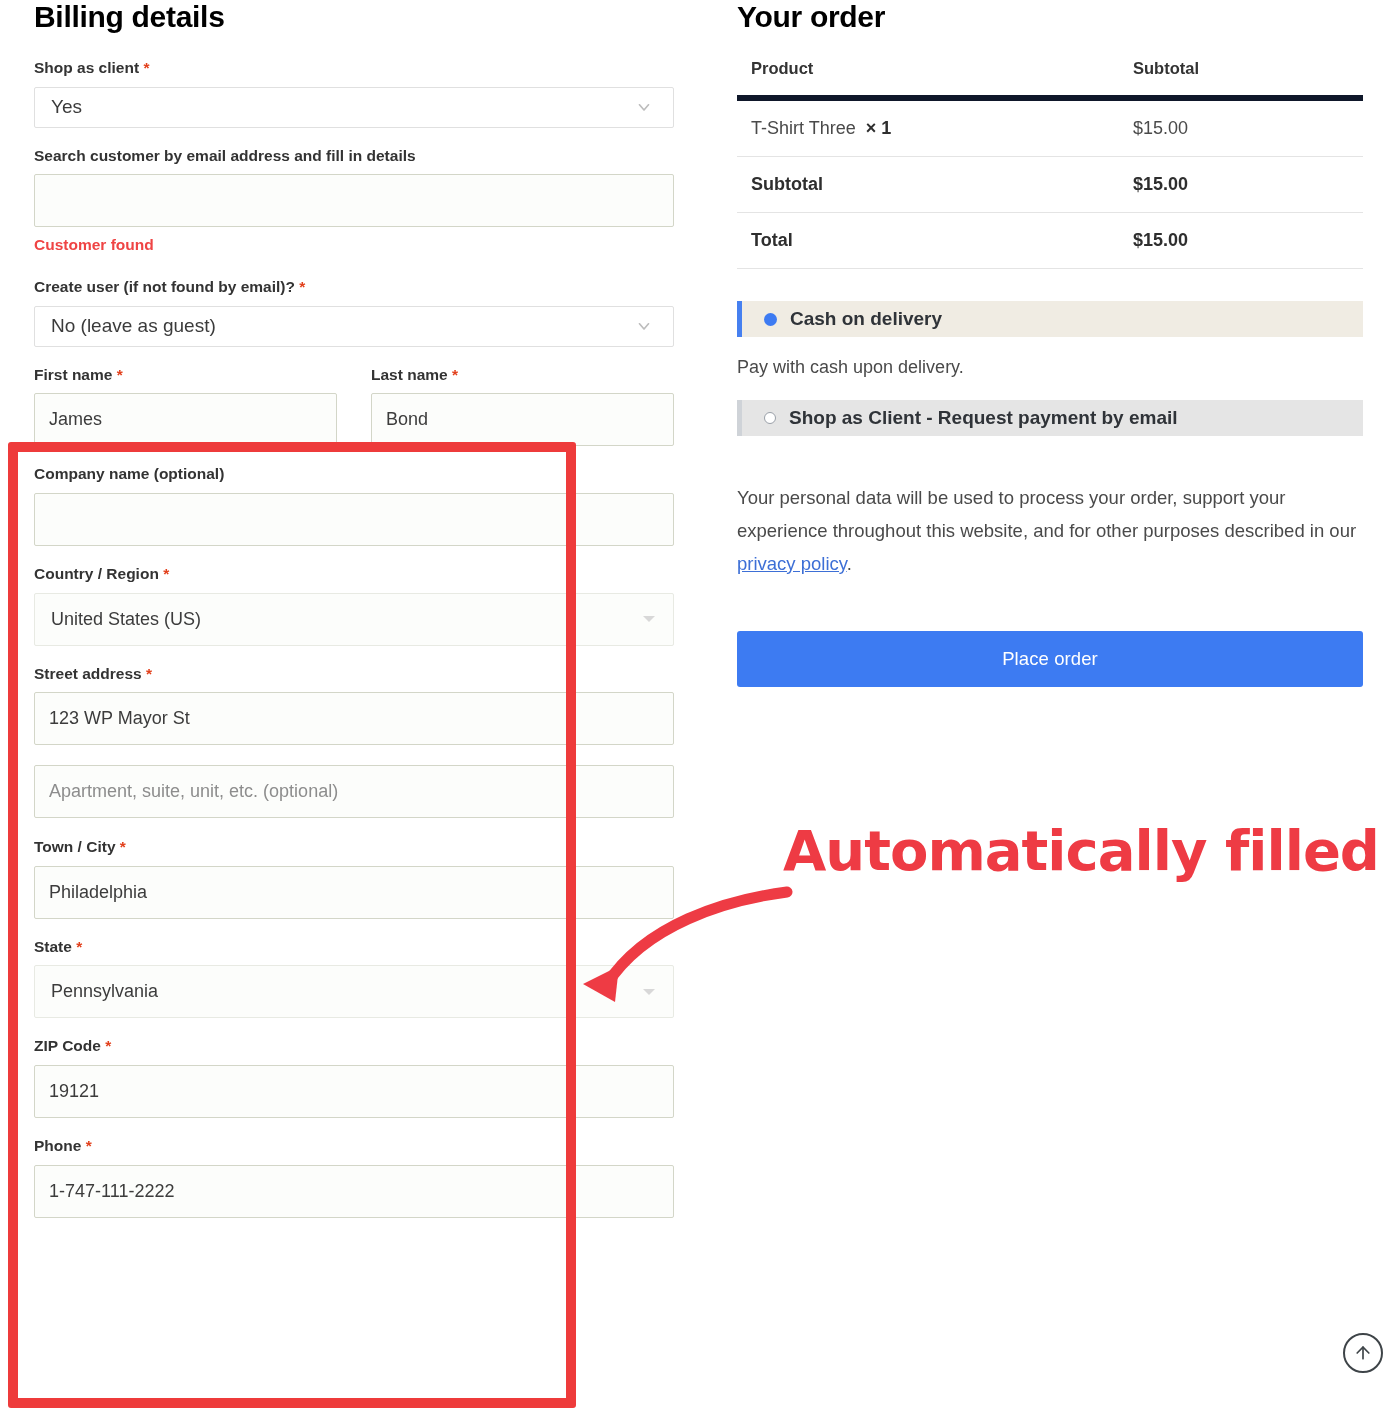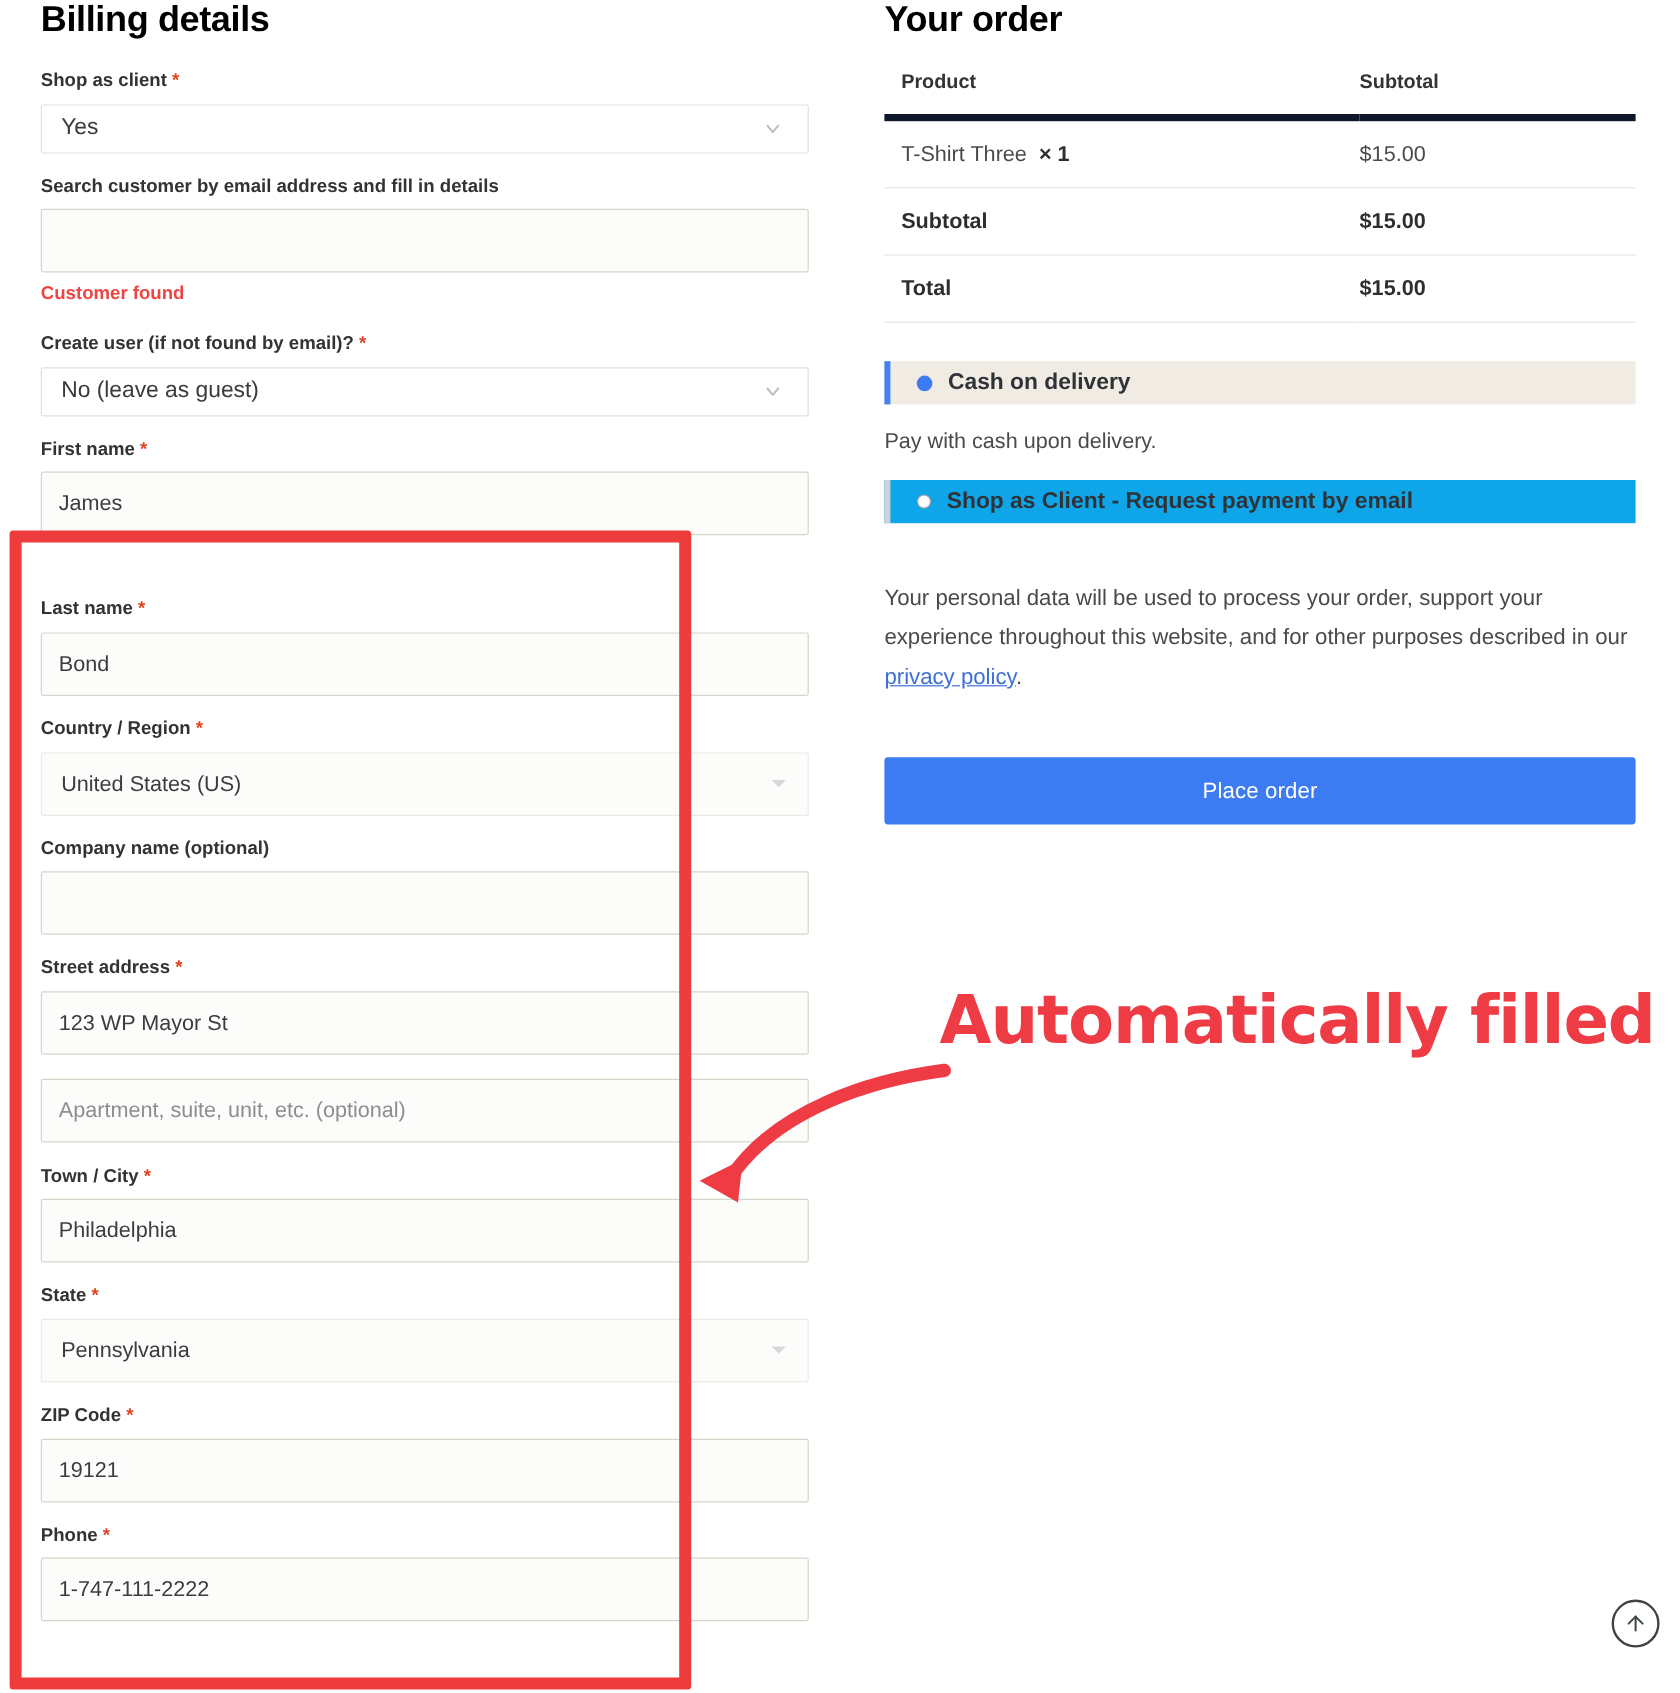--- a/index.html
+++ b/index.html
@@ -148,21 +148,21 @@
     display: flex;
     align-items: center;
     height: 36px;
     padding-left: 22px;
   }
   .pay-row.active {
     background: #f0ece3;
     border-left: 5px solid #4680f0;
   }
   .pay-row.inactive {
-    background: #0ea5e9;
+    background: #e5e5e5;
     border-left: 5px solid #cfd3d8;
   }
   .radio-dot {
     width: 13px; height: 13px;
     border-radius: 50%;
     background: #3d7bf2;
     margin-right: 13px;
     flex: 0 0 auto;
   }
   .radio-ring {
@@ -297,51 +297,51 @@
       <div class="wc-select">
         <span>No (leave as guest)</span>
         <span class="chev">
           <svg viewBox="0 0 24 24" width="18" height="18" fill="none" stroke="currentColor" stroke-width="2.2" stroke-linecap="round" stroke-linejoin="round">
               <polyline points="6 9 12 16 18 9"></polyline>
             </svg>
         </span>
       </div>
     </div>
 
-    <div class="name-row" style="margin-top:10px;flex-direction:column;">
+    <div class="name-row" style="margin-top:10px;">
       <div class="field">
         <label class="flabel">
           <span>First name</span>
           <span class="req">*</span>
         </label>
         <input class="inp" type="text" value="James" style="">
       </div>
       <div class="field">
         <label class="flabel">
           <span>Last name</span>
           <span class="req">*</span>
         </label>
         <input class="inp" type="text" value="Bond" style="">
       </div>
     </div>
 
     <div class="field">
+      <label class="flabel">Company name (optional)</label>
+      <input class="inp" type="text" value="" style="">
+    </div>
+
+    <div class="field">
       <label class="flabel">
         <span>Country / Region</span>
         <span class="req">*</span>
       </label>
       <div class="c2-select">
         <span>United States (US)</span>
         <span class="tri"></span>
       </div>
-    </div>
-
-    <div class="field">
-      <label class="flabel">Company name (optional)</label>
-      <input class="inp" type="text" value="" style="">
     </div>
 
     <div class="field">
       <label class="flabel">
         <span>Street address</span>
         <span class="req">*</span>
       </label>
       <input class="inp" type="text" value="123 WP Mayor St" style="">
       <input class="inp" type="text" style="margin-top: 20px;" value="" placeholder="Apartment, suite, unit, etc. (optional)">
     </div>

